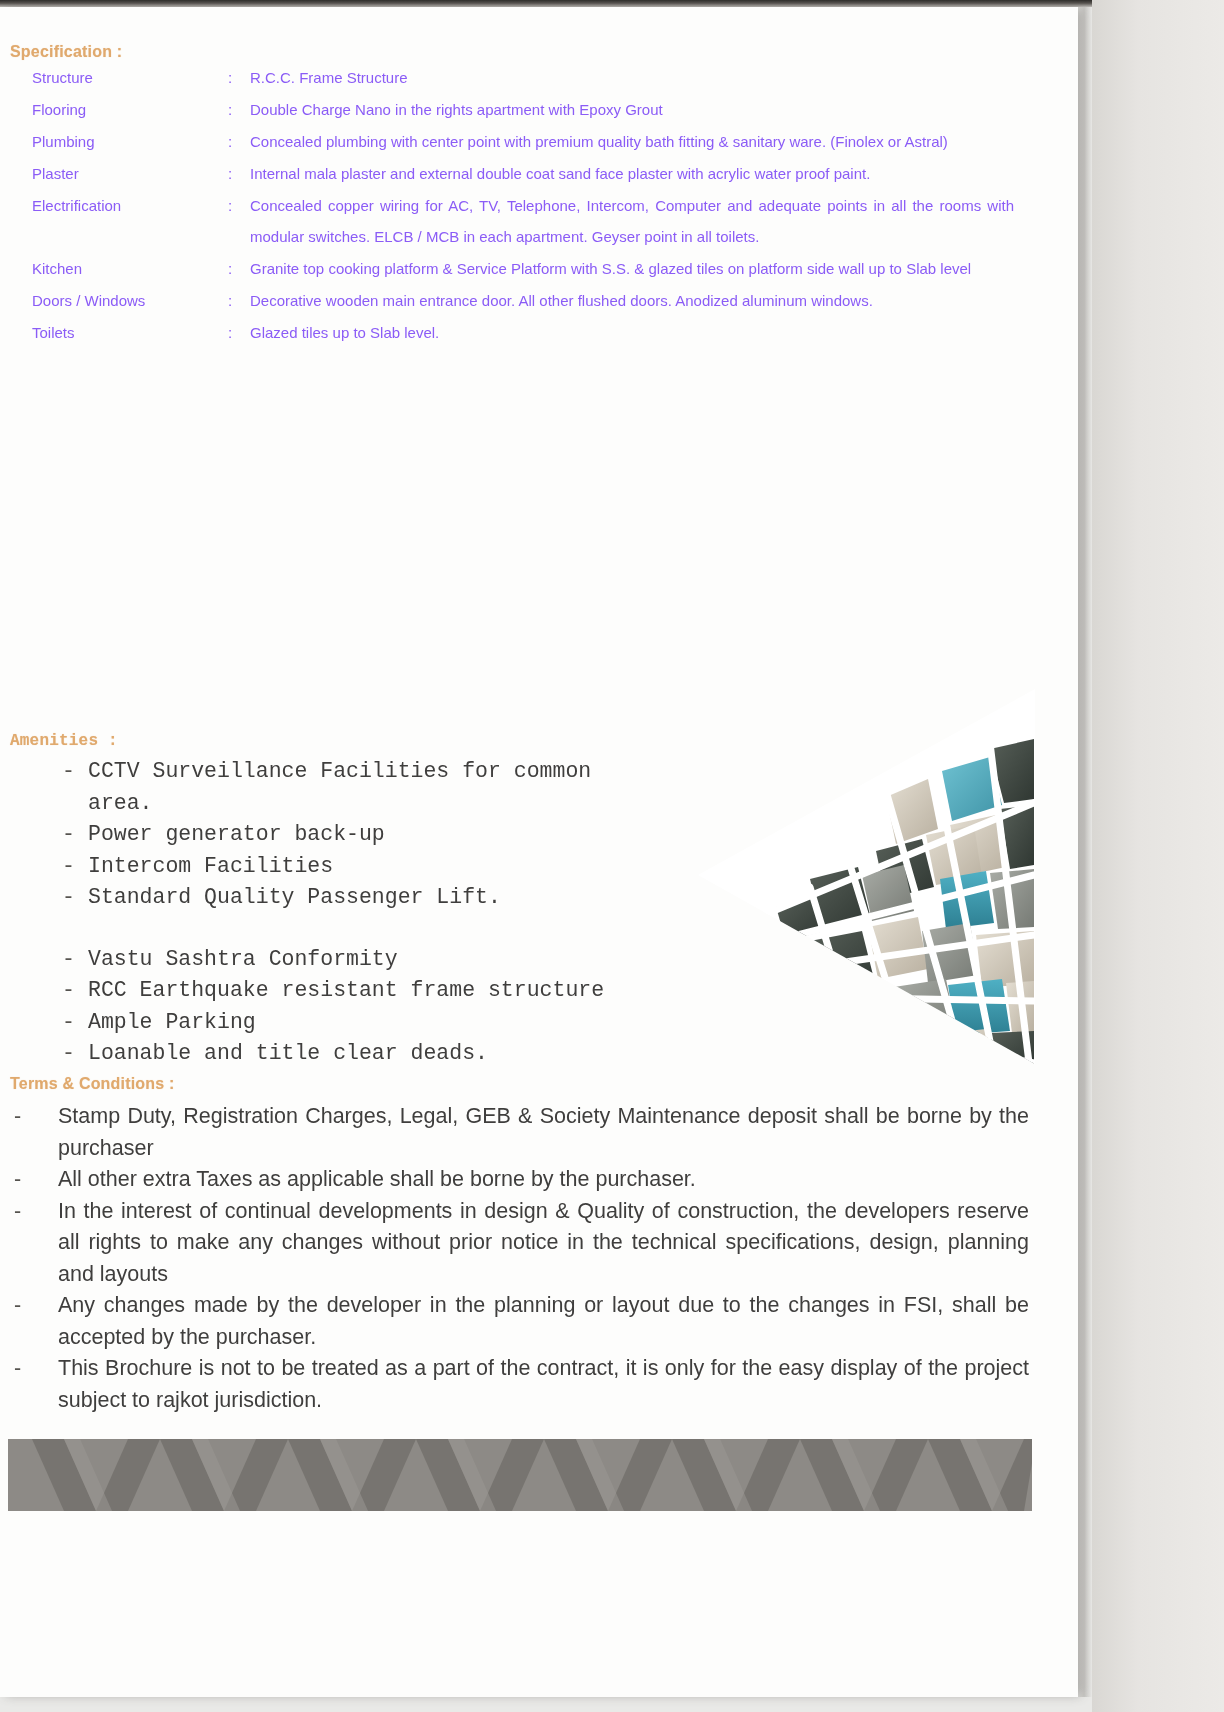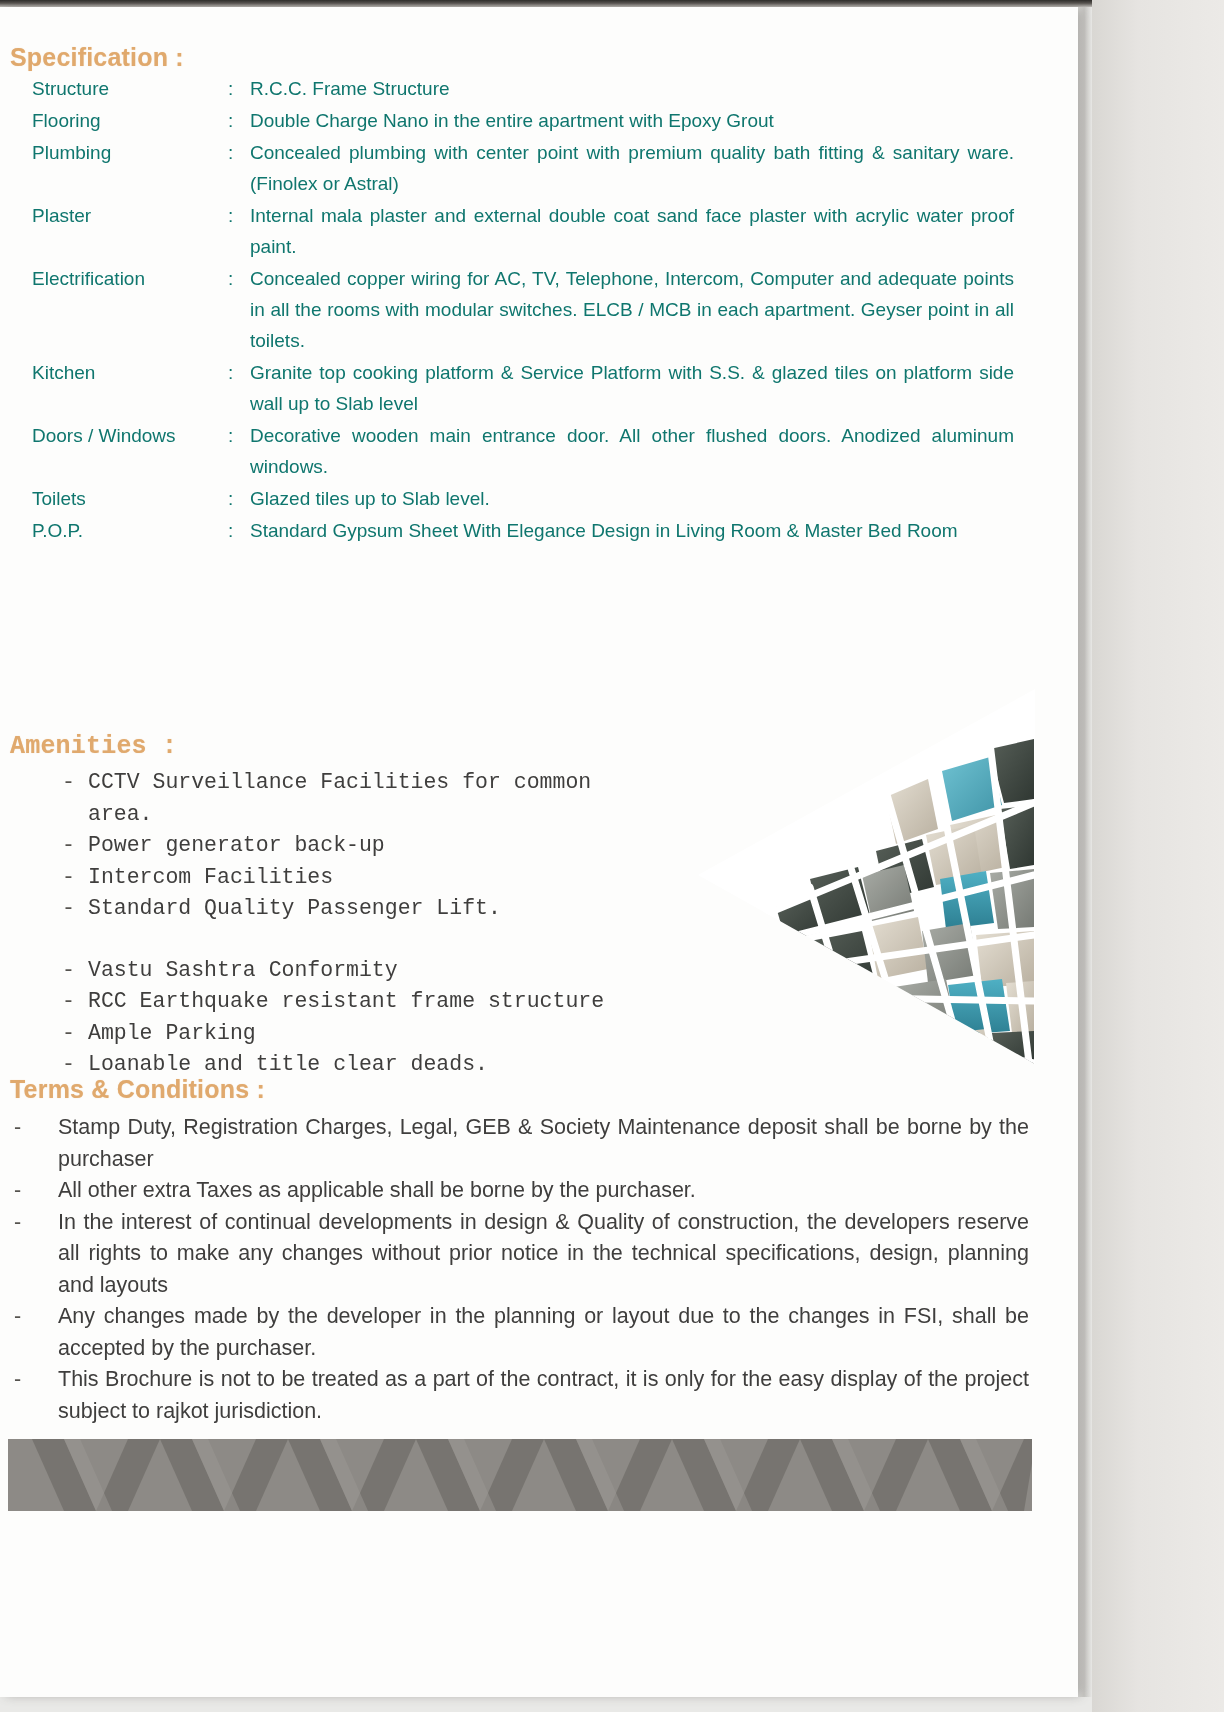--- a/index.html
+++ b/index.html
@@ -58,35 +58,35 @@
     position: absolute;
     left: 0;
     top: 0;
     width: 1078px;
     height: 1690px;
     color: #3e3d3c;
   }
 
   h2.section-head {
     margin: 0;
-    font-size: 25px;
+    font-size: 16px;
     font-weight: bold;
     color: #e0a96d;
     letter-spacing: 0.2px;
     text-shadow: 0 0 1px rgba(224,169,109,0.45);
   }
 
   
   .spec-block { position: absolute; left: 10px; top: 36px; width: 1040px; }
   .spec-table { width: 1010px; border-collapse: collapse; }
   .spec-table td {
     vertical-align: top;
-    font-size: 19px;
+    font-size: 15px;
     line-height: 31px;
-    color: #0f766e;
+    color: #8b5cf6;
     padding: 0;
   }
   td.spec-label { width: 196px; padding-left: 22px; white-space: nowrap; }
   td.spec-colon { width: 22px; text-align: left; }
   td.spec-value { text-align: justify; text-justify: inter-word; padding-right: 6px; }
   tr.spec-row td { padding-top: 1px; }
 
   
   .amen-block { position: absolute; left: 10px; top: 725px; width: 640px; font-family: Liberation Mono, monospace; }
   .amen-list { margin: 6px 0 0 0; padding: 0; list-style: none; }
@@ -165,21 +165,21 @@
         <table class="spec-table">
           <tbody>
             <tr class="spec-row">
               <td class="spec-label">Structure</td>
               <td class="spec-colon">:</td>
               <td class="spec-value">R.C.C. Frame Structure</td>
             </tr>
             <tr class="spec-row">
               <td class="spec-label">Flooring</td>
               <td class="spec-colon">:</td>
-              <td class="spec-value">Double Charge Nano in the entire apartment with Epoxy Grout</td>
+              <td class="spec-value">Double Charge Nano in the rights apartment with Epoxy Grout</td>
             </tr>
             <tr class="spec-row">
               <td class="spec-label">Plumbing</td>
               <td class="spec-colon">:</td>
               <td class="spec-value">Concealed plumbing with center point with premium quality bath fitting &amp; sanitary ware. (Finolex or Astral)</td>
             </tr>
             <tr class="spec-row">
               <td class="spec-label">Plaster</td>
               <td class="spec-colon">:</td>
               <td class="spec-value">Internal mala plaster and external double coat sand face plaster with acrylic water proof paint.</td>
@@ -196,25 +196,20 @@
             </tr>
             <tr class="spec-row">
               <td class="spec-label">Doors / Windows</td>
               <td class="spec-colon">:</td>
               <td class="spec-value">Decorative wooden main entrance door. All other flushed doors.  Anodized aluminum windows.</td>
             </tr>
             <tr class="spec-row">
               <td class="spec-label">Toilets</td>
               <td class="spec-colon">:</td>
               <td class="spec-value">Glazed tiles up to Slab level.</td>
-            </tr>
-            <tr class="spec-row">
-              <td class="spec-label">P.O.P.</td>
-              <td class="spec-colon">:</td>
-              <td class="spec-value">Standard Gypsum Sheet With Elegance Design in Living Room &amp; Master Bed Room</td>
             </tr>
           </tbody>
         </table>
       </section>
 
       <section class="amen-block">
         <h2 class="section-head">Amenities :</h2>
         <ul class="amen-list">
           <li>
             <span class="dash">-</span>

